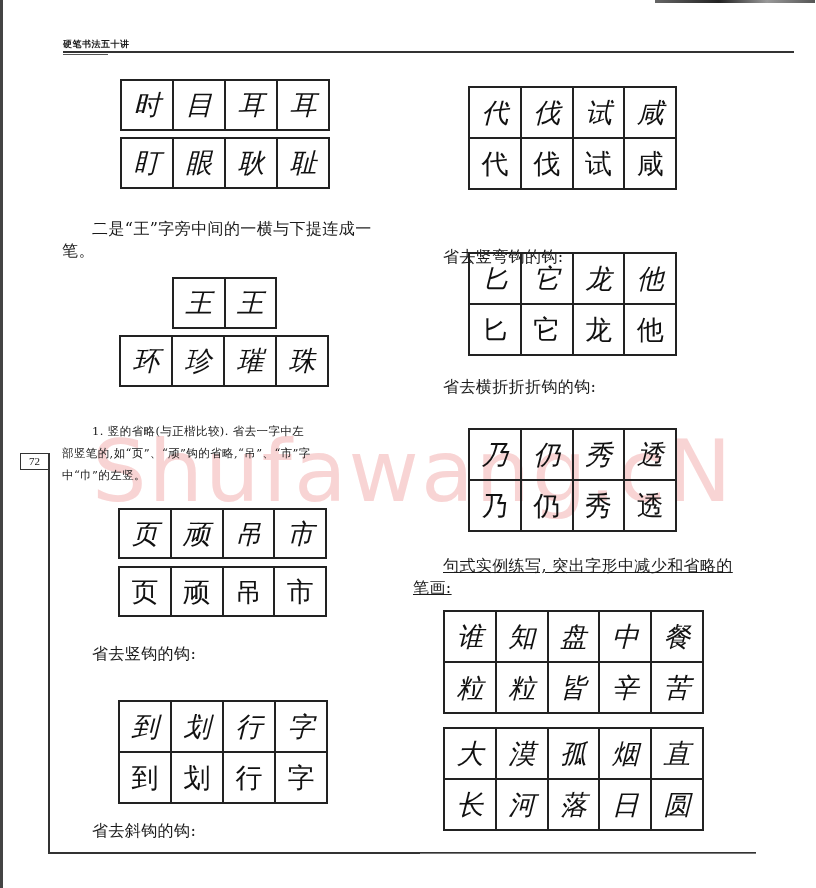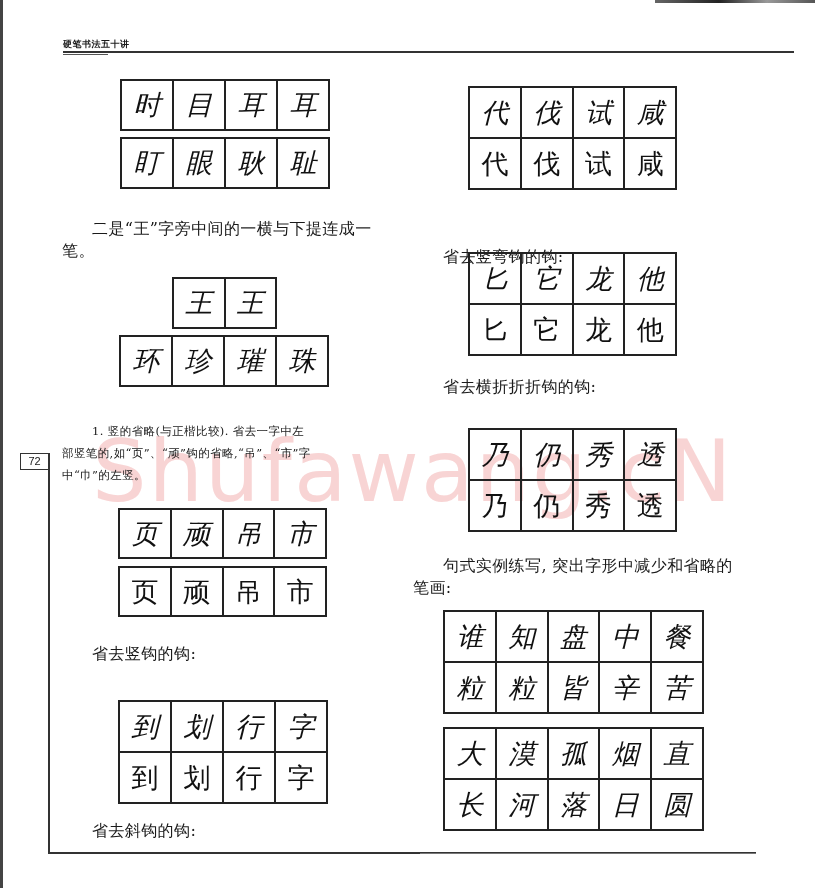--- a/index.html
+++ b/index.html
@@ -10,21 +10,21 @@
   }
   .left-edge { position: absolute; left: 0; top: 0; width: 3px; height: 888px; background: #444; }
   .top-scan { position: absolute; left: 655px; top: 0; width: 160px; height: 3px;
     background: linear-gradient(90deg, #666 0%, #222 40%, #999 70%, #555 100%); }
   .header-title { position: absolute; left: 63px; top: 38px; font-size: 9px; font-weight: bold;
     font-family: "DejaVu Sans", sans-serif; letter-spacing: 0.5px; text-align: center; }
   .header-rule { position: absolute; left: 63px; top: 51px; width: 731px; height: 2px; background: #333; }
   .header-rule-thin { position: absolute; left: 63px; top: 54px; width: 45px; height: 1px; background: #555; }
 
   .page-box { position: absolute; left: 20px; top: 453px; width: 27px; height: 15px;
-    border: 1px solid #333; font-family: Liberation Sans, sans-serif; font-size: 11px;
+    border: 1px solid #333; font-family: Liberation Serif, serif; font-size: 11px;
     text-align: center; line-height: 15px; background: #fff; }
   .vline { position: absolute; left: 48px; top: 453px; width: 1.5px; height: 400px; background: #333; }
   .bline { position: absolute; left: 48px; top: 852px; width: 708px; height: 1.5px; background: #333; }
   .bline2 { position: absolute; left: 420px; top: 853px; width: 336px; height: 1px; background: #777; }
 
   .watermark { position: absolute; left: 92px; top: 428px; font-family: "DejaVu Sans", sans-serif;
     font-size: 86px; color: #f6c6c6; opacity: 0.75; letter-spacing: 2px; line-height: 1;
     white-space: nowrap; pointer-events: none; z-index: 0; }
 
   .para { position: absolute; font-size: 16px; line-height: 22px; z-index: 2; letter-spacing: 0.4px; }
@@ -194,21 +194,21 @@
   </tr>
   <tr>
     <td>乃</td>
     <td>仍</td>
     <td>秀</td>
     <td>透</td>
   </tr>
 </tbody>
   </table>
 
-<div class="para" style="left:413px;top:555px;width:340px;">
+<div class="para" style="left:413px;top:555px;width:340px;text-decoration:underline;">
   <div style="padding-left:30px;">句式实例练写, 突出字形中减少和省略的</div>
   <div>笔画:</div>
 </div>
 
 <table class="grid italic" style="left:443px;top:610px;width:261px;height:104px;">
   <tbody>
       <tr>
     <td>谁</td>
     <td>知</td>
     <td>盘</td>

